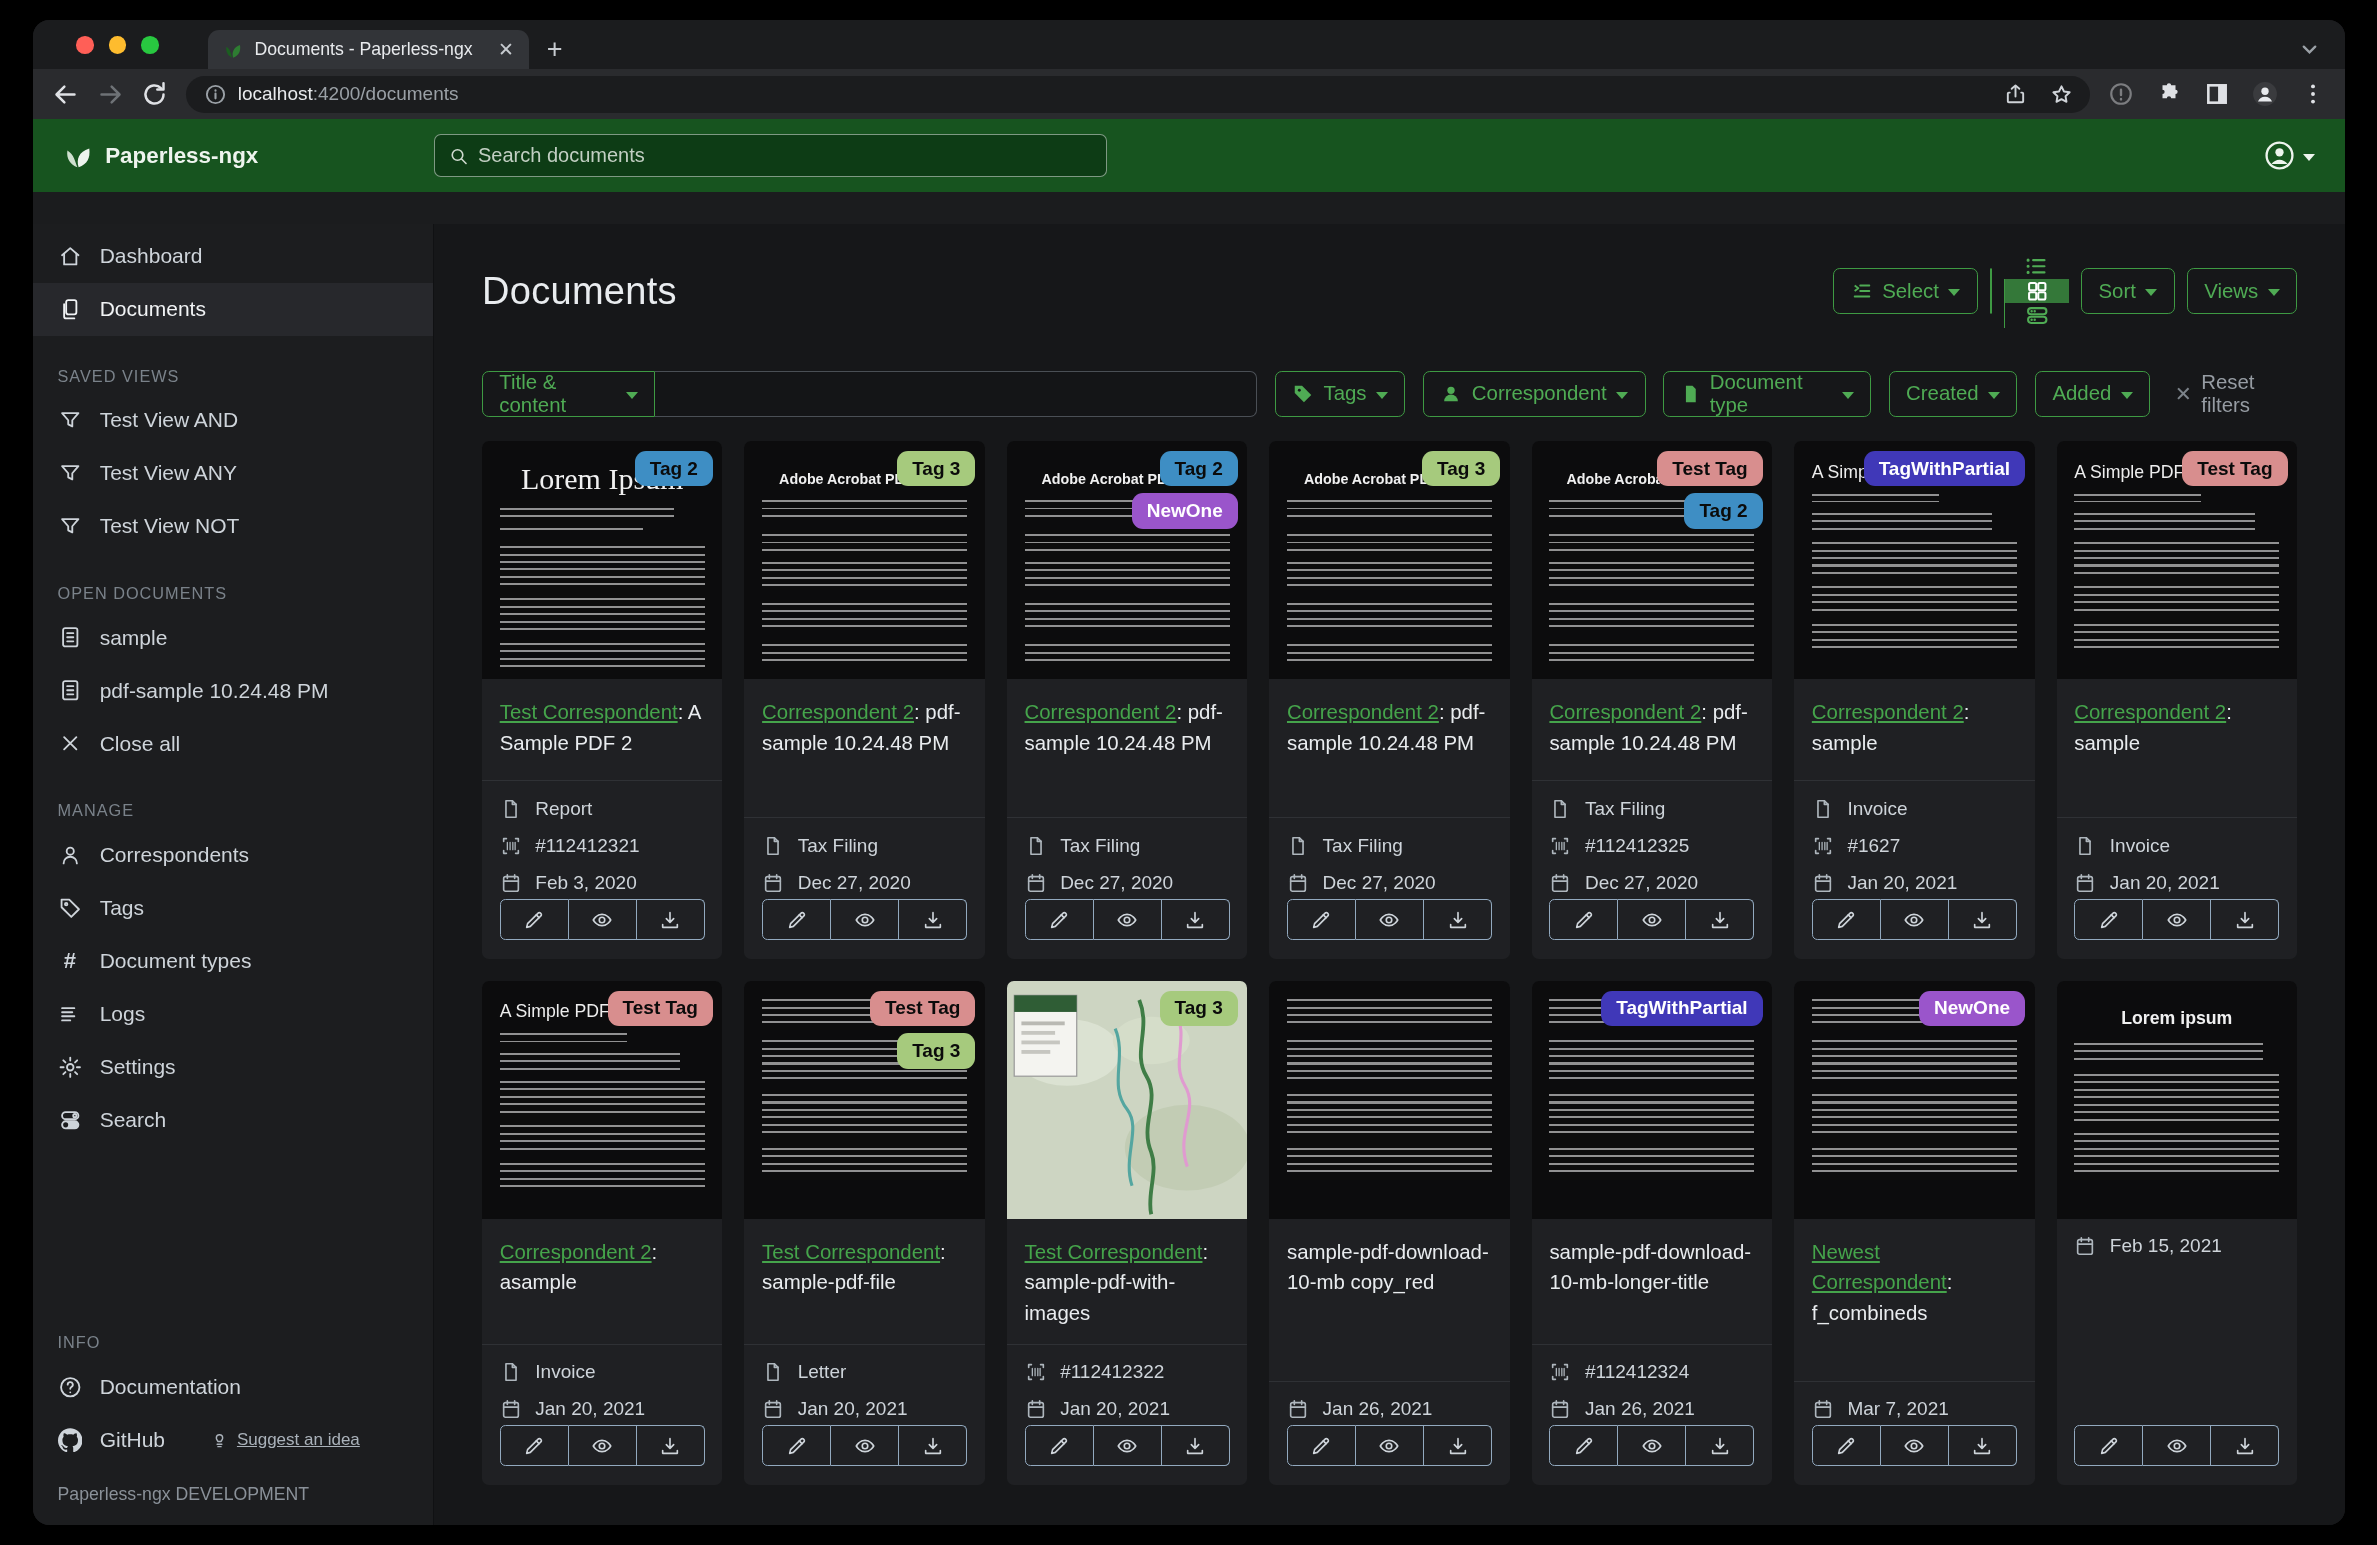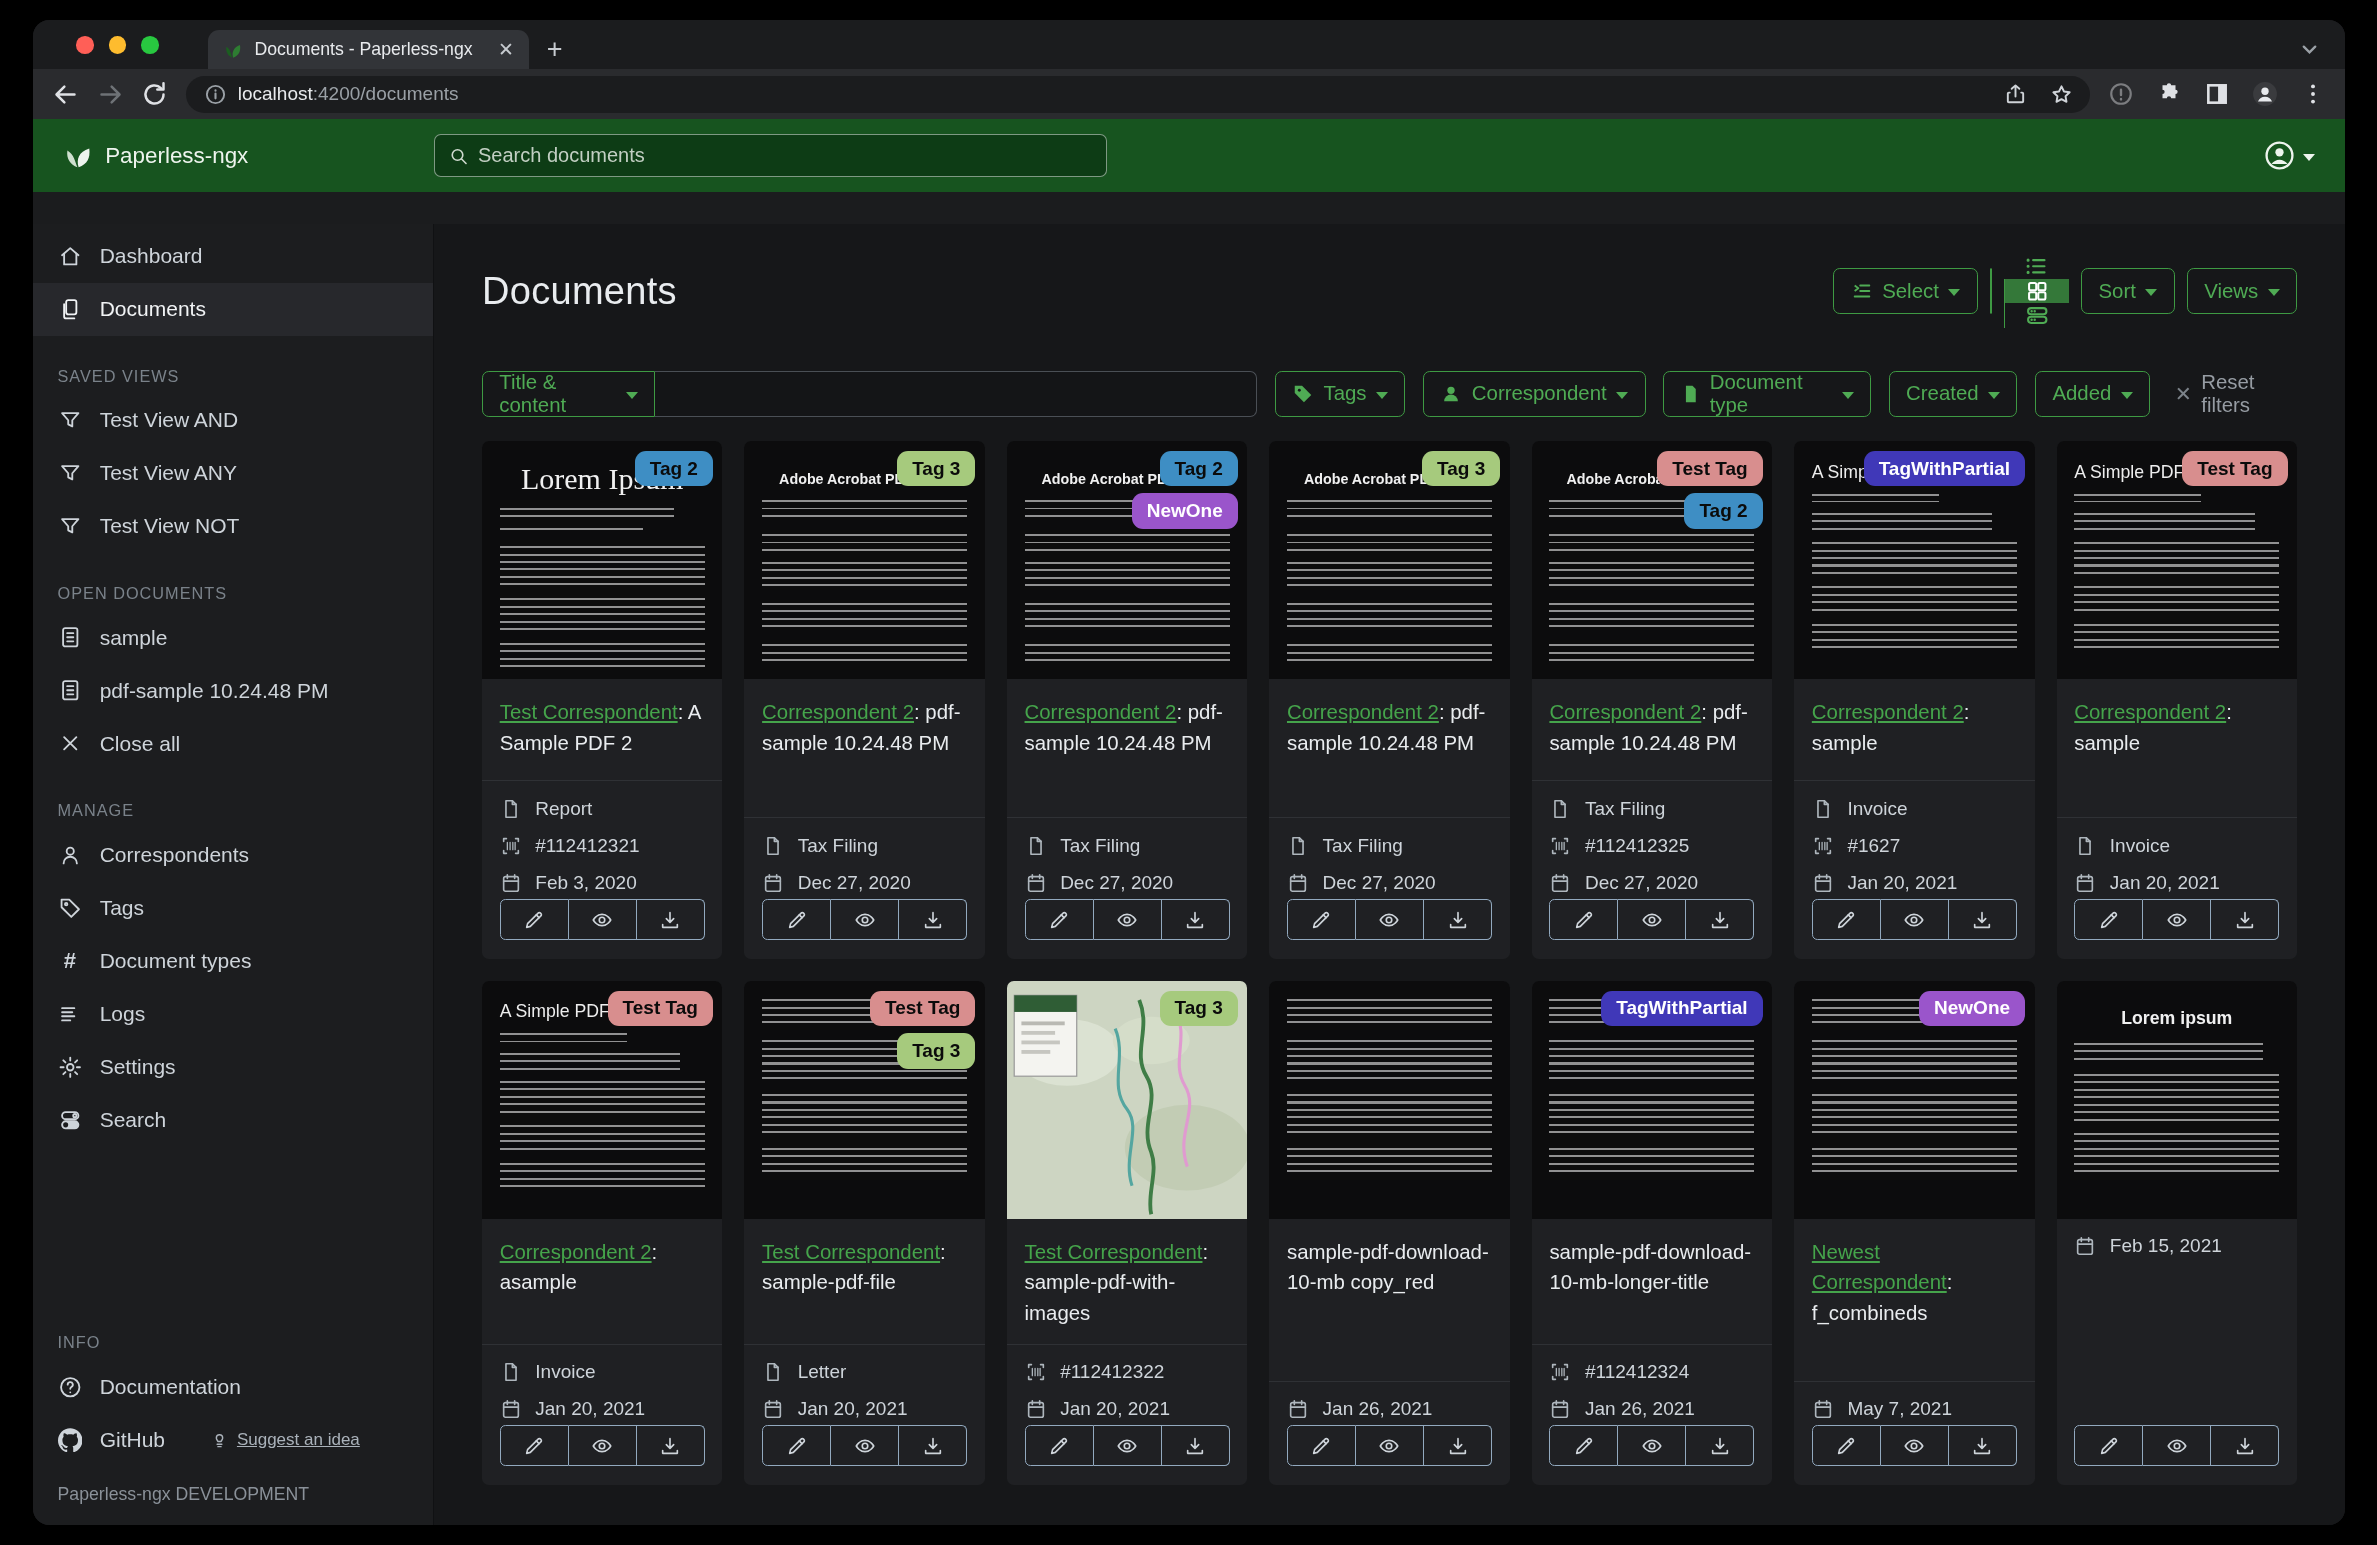--- a/index.html
+++ b/index.html
@@ -22,21 +22,21 @@
   .navicon.dim { color:#6e7276; }
   .urlpill { flex:1; height:37px; background:#1b1c1e; border-radius:18.4px; display:flex; align-items:center; padding:0 17.7px; gap:11px; color:#e8eaed; font-size:19px; }
   .urlpill .host { color:#e8eaed; } .urlpill .rest { color:#9aa0a6; }
   .pill-end { margin-left:auto; display:flex; gap:23px; color:#cfd3d8; }
   .chromeicons { display:flex; align-items:center; gap:22px; color:#dfe1e5; }
   .icon24 { width:23px; height:23px; display:inline-block; }
   .icon28 { width:26px; height:26px; display:inline-block; }
 
   
   .appheader { height:73px; background:#17541f; display:flex; align-items:center; padding:0 30px; gap:20.4px; flex:0 0 auto; }
-  .brand { display:flex; align-items:center; gap:12.2px; color:#eef4ee; font-size:22.4px; font-weight:400; width:351px; }
+  .brand { display:flex; align-items:center; gap:12.2px; color:#eef4ee; font-size:22.4px; font-weight:700; width:351px; }
   .brand svg { width:30px; height:30px; }
   .searchbox { width:673px; height:43px; background:rgba(6,40,12,.55); border:1.4px solid rgba(220,232,222,.55); border-radius:6.8px; display:flex; align-items:center; padding:0 13.6px; gap:9.5px; }
   .searchbox svg { width:20.4px; height:20.4px; color:#cfdacf; }
   .searchbox input { background:transparent; border:none; outline:none; color:#e6ede6; font-size:20px; width:100%; font-family:"Liberation Sans",sans-serif; }
   .searchbox input::placeholder { color:#c2cfc3; }
   .avatarwrap { margin-left:auto; display:flex; align-items:center; gap:8.2px; color:#eef4ee; }
   .avatarwrap svg { width:31px; height:31px; }
 
   
   .appbody { flex:1; display:flex; min-height:0;margin-top:32px; }
@@ -1235,21 +1235,21 @@
             </div>
             <div class="titleblock"><a class="corr">Newest Correspondent</a><span>: f_combineds</span></div>
             <div class="fields">
               <div class="fieldrow">
                 <span style="width:22px;height:22px;display:inline-flex">
                   <svg viewBox="0 0 24 24" fill="none" stroke="currentColor" stroke-width="1.8" stroke-linecap="round" stroke-linejoin="round">
                     <rect x="4" y="5" width="16" height="16" rx="2"></rect>
                     <path d="M8 3v4M16 3v4M4 10h16"></path>
                   </svg>
                 </span>
-                <span>May 7, 2021</span>
+                <span>Mar 7, 2021</span>
               </div>
             </div>
             <div class="actions">
               <div class="abtn">
                 <span style="width:22px;height:22px;display:inline-flex">
                   <svg viewBox="0 0 24 24" fill="none" stroke="currentColor" stroke-width="1.8" stroke-linecap="round" stroke-linejoin="round">
                     <path d="M4 20l1-4L16.5 4.5a1.8 1.8 0 0 1 2.6 0l.4.4a1.8 1.8 0 0 1 0 2.6L8 19z"></path>
                     <path d="M14.5 6.5l3 3"></path>
                   </svg>
                 </span>

